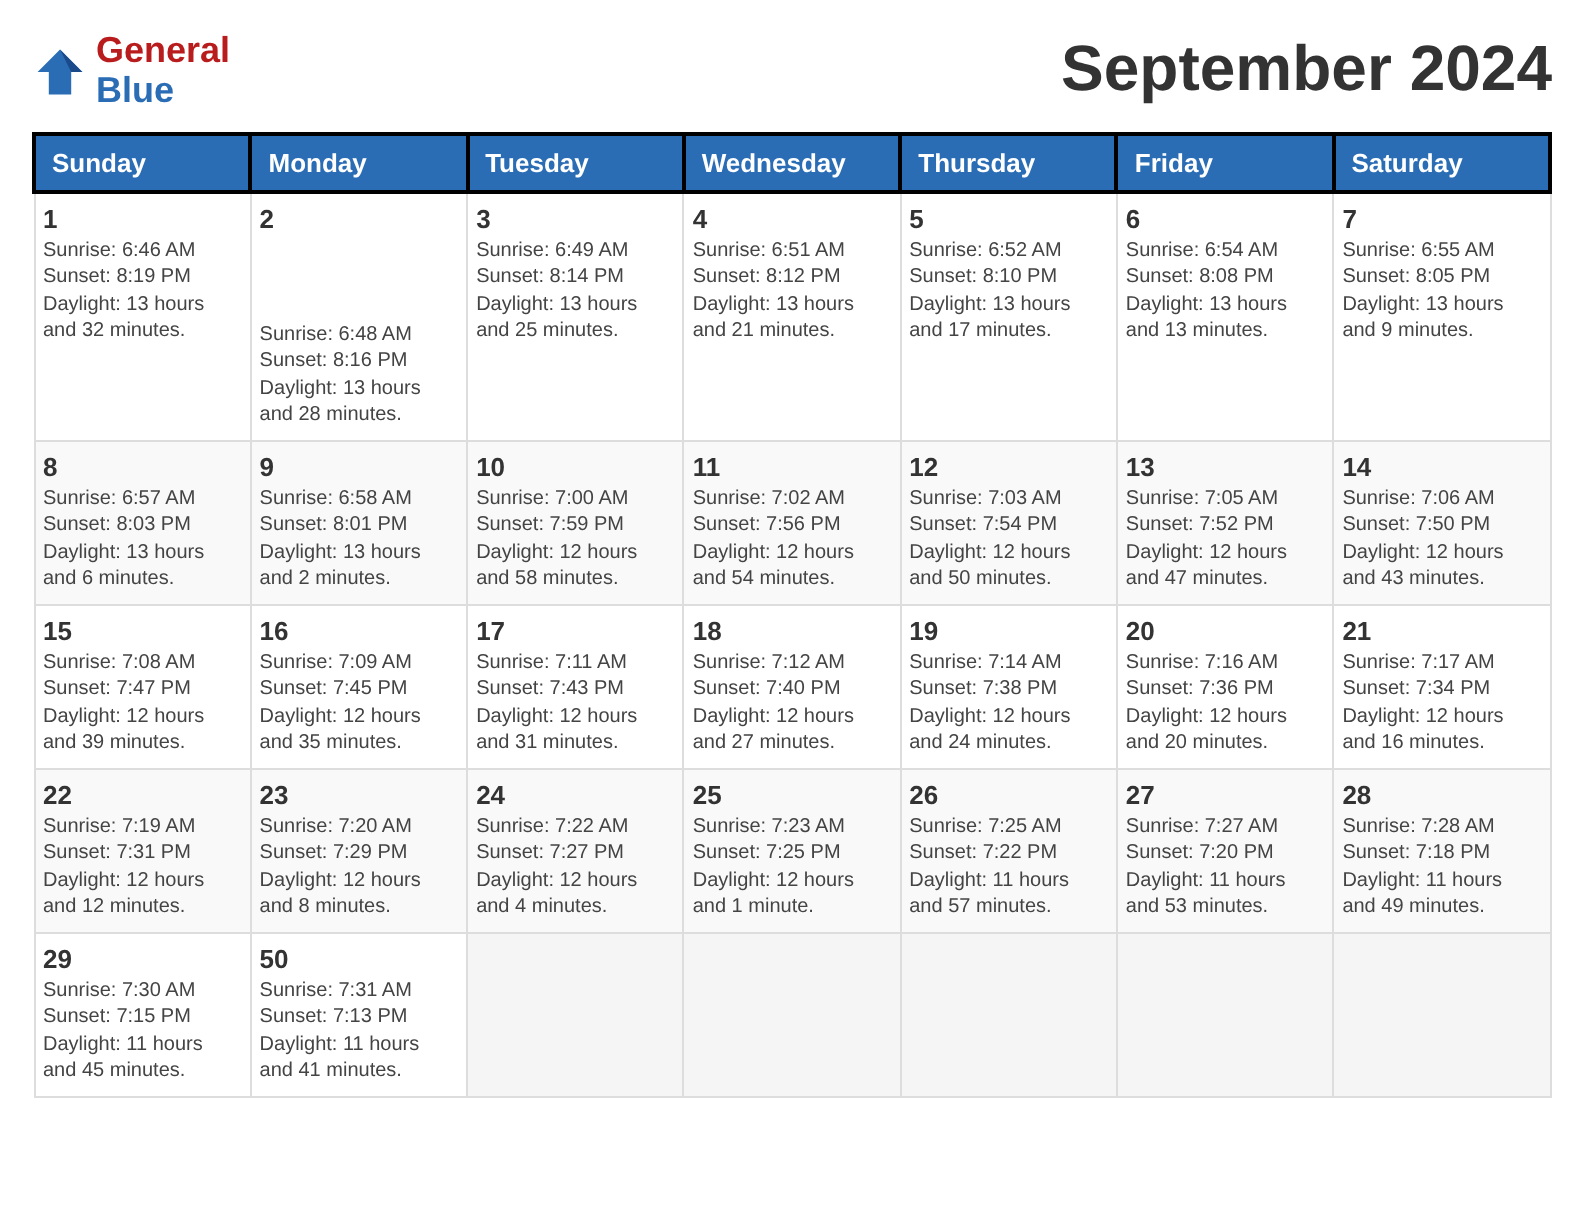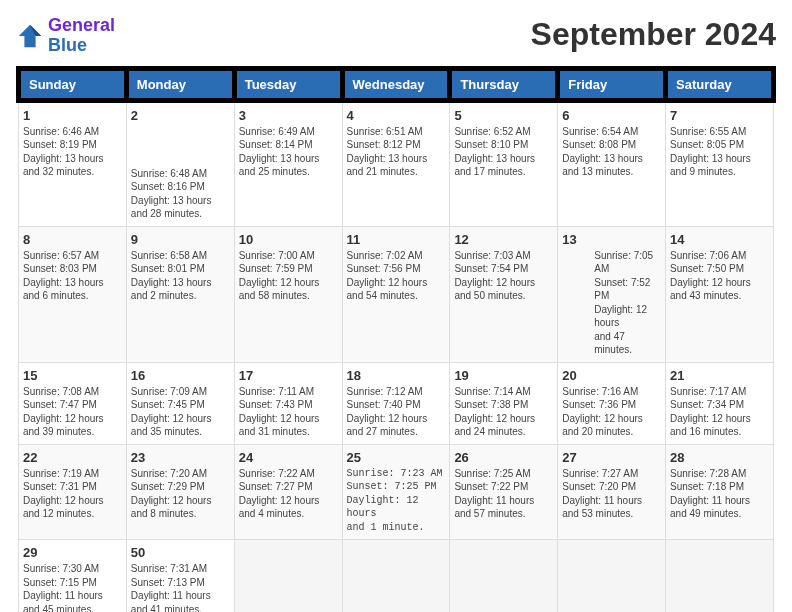--- a/index.html
+++ b/index.html
@@ -22,21 +22,21 @@
       gap: 4px;
     }
     .logo-text {
       display: flex;
       flex-direction: column;
       line-height: 1.1;
     }
     .logo-general {
       font-size: 18px;
       font-weight: bold;
-      color: #6d28d9;
+      color: #b91c1c;
     }
     .logo-blue {
       font-size: 18px;
       font-weight: bold;
       color: #2a6db5;
     }
     .logo-icon {
       width: 28px;
       height: 28px;
     }
@@ -57,21 +57,21 @@
       border-collapse: collapse;
       table-layout: fixed;
     }
     .calendar-table th {
       background-color: #2a6db5;
       color: #fff;
       font-size: 13px;
       font-weight: bold;
       padding: 6px 8px;
       text-align: left;
-      border: 5px solid #000000;
+      border: 2px solid #000000;
     }
     .calendar-table td {
       vertical-align: top;
       padding: 5px 4px;
       font-size: 10.5px;
       color: #333;
       border: 1px solid #ddd;
       background: #fff;
       height: 80px;
     }
@@ -207,21 +207,21 @@
         </td>
         <td>
           <span class="day-number">12</span>
           <div class="day-info" style="white-space: pre-line;">Sunrise: 7:03 AM
 Sunset: 7:54 PM
 Daylight: 12 hours
 and 50 minutes.</div>
         </td>
         <td>
           <span class="day-number">13</span>
-          <div class="day-info" style="white-space: pre-line; margin-left: 32px;">Sunrise: 7:05 AM
+          <div class="day-info" style="white-space: pre-line;">Sunrise: 7:05 AM
 Sunset: 7:52 PM
 Daylight: 12 hours
 and 47 minutes.</div>
         </td>
         <td>
           <span class="day-number">14</span>
           <div class="day-info" style="white-space: pre-line;">Sunrise: 7:06 AM
 Sunset: 7:50 PM
 Daylight: 12 hours
 and 43 minutes.</div>
@@ -295,21 +295,21 @@
         </td>
         <td>
           <span class="day-number">24</span>
           <div class="day-info" style="white-space: pre-line;">Sunrise: 7:22 AM
 Sunset: 7:27 PM
 Daylight: 12 hours
 and 4 minutes.</div>
         </td>
         <td>
           <span class="day-number">25</span>
-          <div class="day-info" style="white-space: pre-line; font-family: Liberation Mono, monospace;">Sunrise: 7:23 AM
+          <div class="day-info" style="white-space: pre-line;">Sunrise: 7:23 AM
 Sunset: 7:25 PM
 Daylight: 12 hours
 and 1 minute.</div>
         </td>
         <td>
           <span class="day-number">26</span>
           <div class="day-info" style="white-space: pre-line;">Sunrise: 7:25 AM
 Sunset: 7:22 PM
 Daylight: 11 hours
 and 57 minutes.</div>

